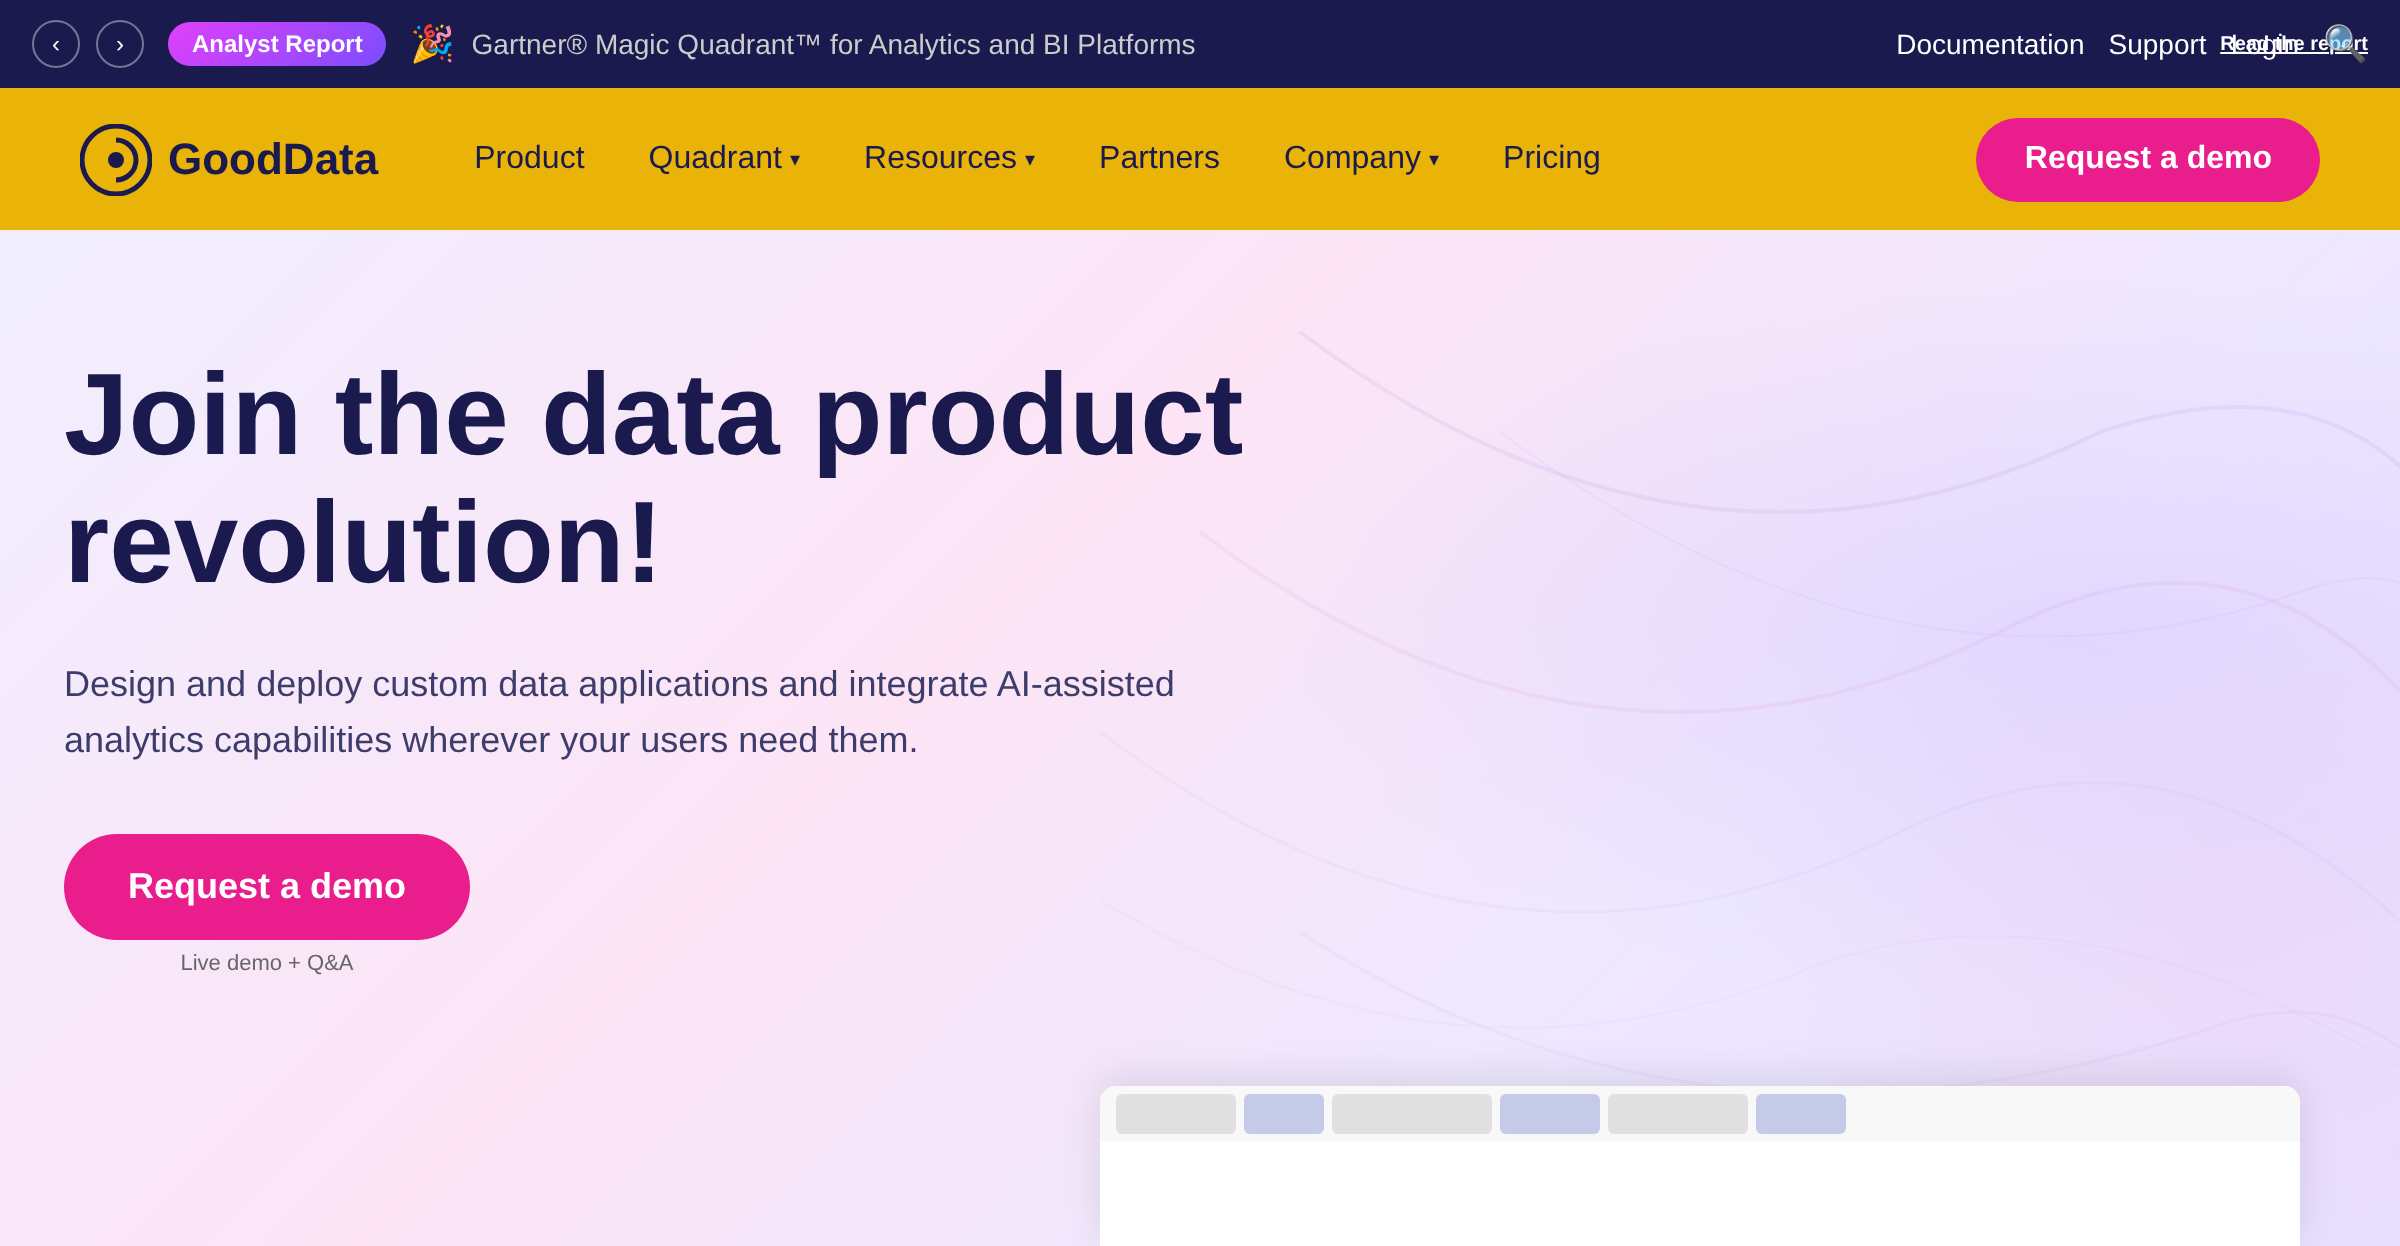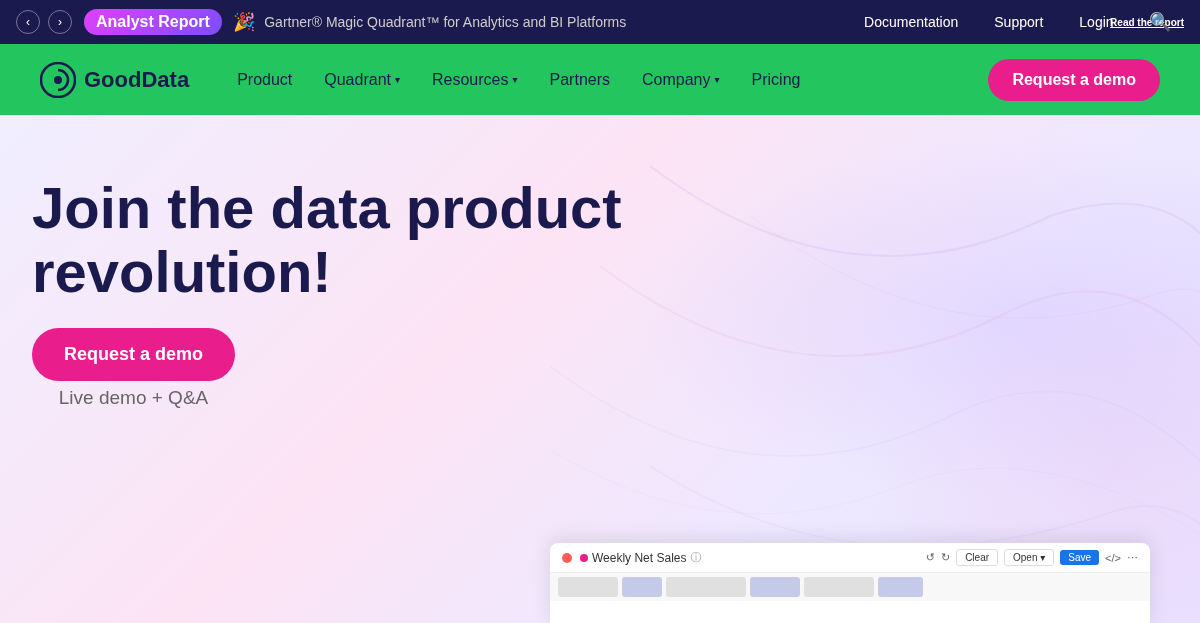--- a/index.html
+++ b/index.html
@@ -31,21 +31,21 @@
       display: flex;
       align-items: center;
       justify-content: center;
       font-size: 12px;
     }
     .announcement-badge {
       background: linear-gradient(135deg, #e040fb, #7c4dff);
       color: #fff;
       padding: 4px 12px;
       border-radius: 20px;
-      font-size: 16px;
+      font-size: 12px;
       font-weight: 600;
       margin-right: 12px;
       white-space: nowrap;
     }
     .announcement-emoji {
       font-size: 18px;
       margin-right: 8px;
     }
     .announcement-text {
       font-size: 14px;
@@ -55,45 +55,45 @@
     .announcement-link {
       color: #fff;
       font-weight: 600;
       font-size: 10px;
       text-decoration: underline;
       margin-left: 8px;
       cursor: pointer;
     }
     .top-nav-right {
       position: absolute;
-      right: 28px;
-      display: flex;
-      align-items: center;
-      gap: 36px;
+      right: 16px;
+      display: flex;
+      align-items: center;
+      gap: 12px;
     }
     .top-nav-right a {
       color: #fff;
       text-decoration: none;
       font-size: 14px;
       cursor: pointer;
     }
     .search-icon-top {
       color: #fff;
       font-size: 18px;
       cursor: pointer;
     }
 
     
     .main-nav {
       display: flex;
       align-items: center;
       padding: 0 40px;
       height: 72px;
       border-bottom: 1px solid #eee;
-      background: #22c55e;
+      background: #eab308;
     }
     .logo {
       display: flex;
       align-items: center;
       gap: 8px;
       margin-right: 48px;
       text-decoration: none;
     }
     .logo-icon {
       width: 36px;
@@ -213,21 +213,21 @@
       background: transparent;
       color: #1a1a4e;
       border: 2px solid #1a1a4e;
       padding: 14px 32px;
       border-radius: 40px;
       font-size: 18px;
       font-weight: 700;
       cursor: pointer;
     }
     .cta-caption {
-      font-size: 19px;
+      font-size: 11px;
       color: #666;
     }
 
     
     .dashboard-preview {
       position: absolute;
       bottom: 0;
       right: 50px;
       width: 600px;
       height: 80px;
@@ -364,46 +364,30 @@
     <path d="M 100 50 Q 300 200 500 100 Q 650 50 700 200" stroke="rgba(180,140,220,0.3)" stroke-width="2" fill="none"></path>
     <path d="M 50 150 Q 250 300 450 200 Q 600 120 700 300" stroke="rgba(220,140,200,0.25)" stroke-width="2" fill="none"></path>
     <path d="M 0 250 Q 200 400 400 300 Q 560 220 700 400" stroke="rgba(180,160,240,0.2)" stroke-width="1.5" fill="none"></path>
     <path d="M 100 350 Q 300 480 550 400 Q 650 360 700 480" stroke="rgba(200,140,230,0.2)" stroke-width="1.5" fill="none"></path>
     <path d="M 200 100 Q 400 250 600 180 Q 680 150 700 250" stroke="rgba(160,120,255,0.15)" stroke-width="1" fill="none"></path>
     <path d="M -50 300 Q 150 450 350 370 Q 500 310 700 450" stroke="rgba(220,160,255,0.2)" stroke-width="1" fill="none"></path>
   </svg>
 
   <div class="hero-content">
     <h1 class="hero-title">Join the data product revolution!</h1>
+    <p class="hero-subtitle">Design and deploy custom data applications and integrate AI-assisted analytics capabilities wherever your users need them.</p>
     <div class="hero-ctas">
       <div class="hero-cta-group">
         <button class="btn-primary">Request a demo</button>
         <span class="cta-caption">Live demo + Q&amp;A</span>
       </div>
     </div>
   </div>
 
   <div class="dashboard-preview">
-    <div class="dashboard-header">
-      <div class="close-dot"></div>
-      <div class="dashboard-title">
-        <span class="dot"></span>
-        <span>Weekly Net Sales</span>
-        <span style="color:#999;font-size:11px;">ⓘ</span>
-      </div>
-      <div class="dashboard-actions">
-        <span style="font-size:11px;color:#666;cursor:pointer;">↺</span>
-        <span style="font-size:11px;color:#666;cursor:pointer;">↻</span>
-        <button class="action-btn action-btn-clear">Clear</button>
-        <button class="action-btn action-btn-open">Open ▾</button>
-        <button class="action-btn action-btn-save">Save</button>
-        <span style="font-size:11px;color:#666;cursor:pointer;">&lt;/&gt;</span>
-        <span style="font-size:11px;color:#666;cursor:pointer;">⋯</span>
-      </div>
-    </div>
     <div class="dashboard-body">
       <div class="dash-cell" style="width:60px;"></div>
       <div class="dash-cell" style="width:40px;background:#c5cae9;"></div>
       <div class="dash-cell" style="width:80px;"></div>
       <div class="dash-cell" style="width:50px;background:#c5cae9;"></div>
       <div class="dash-cell" style="width:70px;"></div>
       <div class="dash-cell" style="width:45px;background:#c5cae9;"></div>
     </div>
   </div>
 </section>

